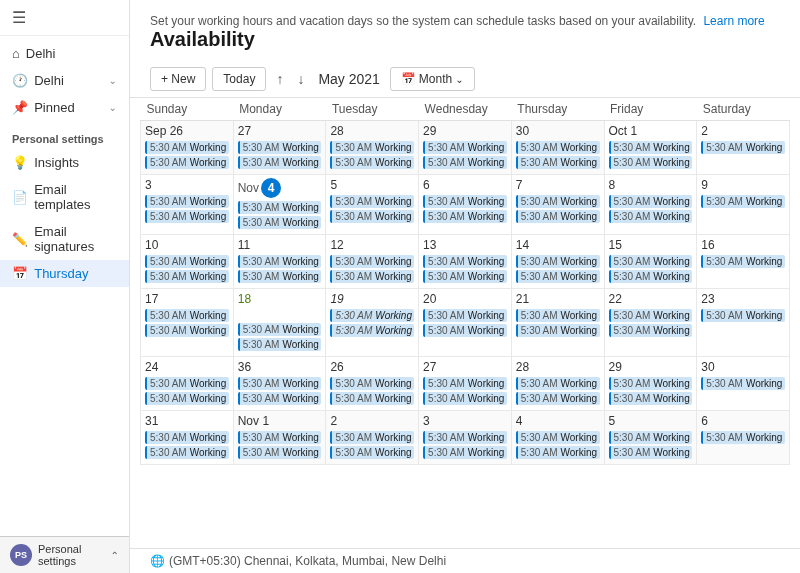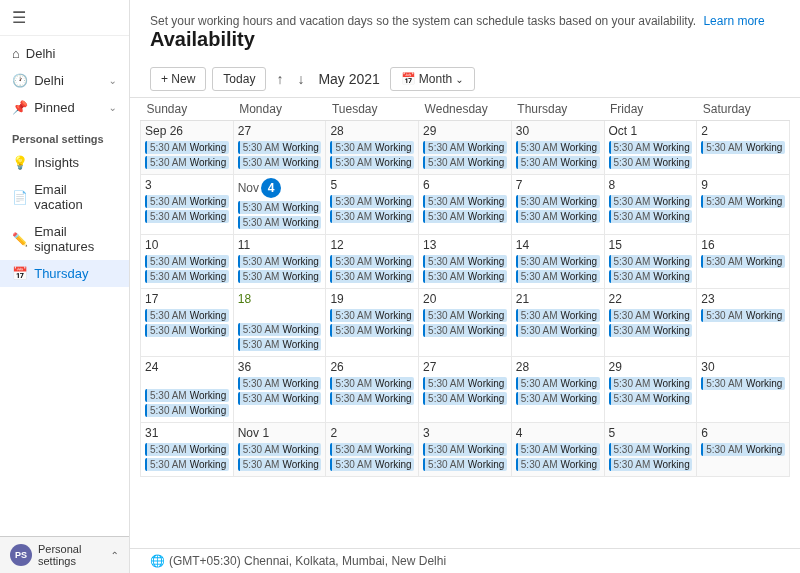--- a/index.html
+++ b/index.html
@@ -29,21 +29,21 @@
     </div>
   </div>
   <div style="padding:8px 12px 4px;font-size:11px;color:#555;font-weight:600;">Personal settings</div>
   <div>
     <div style="display:flex;align-items:center;gap:6px;padding:6px 12px;cursor:pointer;color:#333;font-size:13px;">
       <span style="font-size:13px;">💡</span>
       <span>Insights</span>
     </div>
     <div style="display:flex;align-items:center;gap:6px;padding:6px 12px;cursor:pointer;color:#333;font-size:13px;">
       <span style="font-size:13px;">📄</span>
-      <span>Email vacation</span>
+      <span>Email templates</span>
     </div>
     <div style="display:flex;align-items:center;gap:6px;padding:6px 12px;cursor:pointer;color:#333;font-size:13px;">
       <span style="font-size:13px;">✏️</span>
       <span>Email signatures</span>
     </div>
     <div style="display:flex;align-items:center;gap:6px;padding:6px 12px;cursor:pointer;background:#e8f0fe;color:#0078d4;font-size:13px;font-weight:500;">
       <span style="font-size:13px;">📅</span>
       <span>Thursday</span>
     </div>
   </div>
@@ -373,21 +373,21 @@
                 <span style="color: rgb(85, 85, 85); font-size: 10px; flex-shrink: 0;">5:30 AM</span>
                 <span style="font-size: 10px; color: rgb(26, 26, 26);">Working</span>
                 <div style="flex: 1 1 0%; height: 2px; background: rgb(168, 212, 240); border-radius: 1px;"></div>
               </div>
               <div style="background: rgb(204, 228, 246); border-left: 2px solid rgb(0, 120, 212); border-radius: 2px; padding: 1px 3px; font-size: 10px; color: rgb(26, 26, 26); margin-bottom: 2px; display: flex; align-items: center; gap: 3px; overflow: hidden; white-space: nowrap;">
                 <span style="color: rgb(85, 85, 85); font-size: 10px; flex-shrink: 0;">5:30 AM</span>
                 <span style="font-size: 10px; color: rgb(26, 26, 26);">Working</span>
                 <div style="flex: 1 1 0%; height: 2px; background: rgb(168, 212, 240); border-radius: 1px;"></div>
               </div>
             </td>
-            <td style="vertical-align: top; padding: 3px 4px; border: 1px solid rgb(232, 232, 232); min-height: 68px; background: rgb(255, 255, 255);">
+            <td style="vertical-align: top; padding: 3px 4px; border: 1px solid rgb(232, 232, 232); min-height: 68px; background: rgb(255, 255, 255); font-style: italic;">
               <div style="font-size: 12px; color: rgb(51, 51, 51); margin-bottom: 3px;">19</div>
               <div style="background: rgb(204, 228, 246); border-left: 2px solid rgb(0, 120, 212); border-radius: 2px; padding: 1px 3px; font-size: 10px; color: rgb(26, 26, 26); margin-bottom: 2px; display: flex; align-items: center; gap: 3px; overflow: hidden; white-space: nowrap;">
                 <span style="color: rgb(85, 85, 85); font-size: 10px; flex-shrink: 0;">5:30 AM</span>
                 <span style="font-size: 10px; color: rgb(26, 26, 26);">Working</span>
                 <div style="flex: 1 1 0%; height: 2px; background: rgb(168, 212, 240); border-radius: 1px;"></div>
               </div>
               <div style="background: rgb(204, 228, 246); border-left: 2px solid rgb(0, 120, 212); border-radius: 2px; padding: 1px 3px; font-size: 10px; color: rgb(26, 26, 26); margin-bottom: 2px; display: flex; align-items: center; gap: 3px; overflow: hidden; white-space: nowrap;">
                 <span style="color: rgb(85, 85, 85); font-size: 10px; flex-shrink: 0;">5:30 AM</span>
                 <span style="font-size: 10px; color: rgb(26, 26, 26);">Working</span>
                 <div style="flex: 1 1 0%; height: 2px; background: rgb(168, 212, 240); border-radius: 1px;"></div>
@@ -435,21 +435,21 @@
             <td style="vertical-align: top; padding: 3px 4px; border: 1px solid rgb(232, 232, 232); min-height: 68px; background: rgb(255, 255, 255);">
               <div style="font-size: 12px; color: rgb(51, 51, 51); margin-bottom: 3px;">23</div>
               <div style="background: rgb(204, 228, 246); border-left: 2px solid rgb(0, 120, 212); border-radius: 2px; padding: 1px 3px; font-size: 10px; color: rgb(26, 26, 26); margin-bottom: 2px; display: flex; align-items: center; gap: 3px; overflow: hidden; white-space: nowrap;">
                 <span style="color: rgb(85, 85, 85); font-size: 10px; flex-shrink: 0;">5:30 AM</span>
                 <span style="font-size: 10px; color: rgb(26, 26, 26);">Working</span>
               </div>
             </td>
           </tr>
           <tr>
             <td style="vertical-align: top; padding: 3px 4px; border: 1px solid rgb(232, 232, 232); min-height: 68px; background: rgb(255, 255, 255);">
-              <div style="font-size: 12px; color: rgb(51, 51, 51); margin-bottom: 15px;">24</div>
+              <div style="font-size: 12px; color: rgb(51, 51, 51); margin-bottom: 3px;">24</div>
               <div style="background: rgb(204, 228, 246); border-left: 2px solid rgb(0, 120, 212); border-radius: 2px; padding: 1px 3px; font-size: 10px; color: rgb(26, 26, 26); margin-bottom: 2px; display: flex; align-items: center; gap: 3px; overflow: hidden; white-space: nowrap;">
                 <span style="color: rgb(85, 85, 85); font-size: 10px; flex-shrink: 0;">5:30 AM</span>
                 <span style="font-size: 10px; color: rgb(26, 26, 26);">Working</span>
                 <div style="flex: 1 1 0%; height: 2px; background: rgb(168, 212, 240); border-radius: 1px;"></div>
               </div>
               <div style="background: rgb(204, 228, 246); border-left: 2px solid rgb(0, 120, 212); border-radius: 2px; padding: 1px 3px; font-size: 10px; color: rgb(26, 26, 26); margin-bottom: 2px; display: flex; align-items: center; gap: 3px; overflow: hidden; white-space: nowrap;">
                 <span style="color: rgb(85, 85, 85); font-size: 10px; flex-shrink: 0;">5:30 AM</span>
                 <span style="font-size: 10px; color: rgb(26, 26, 26);">Working</span>
                 <div style="flex: 1 1 0%; height: 2px; background: rgb(168, 212, 240); border-radius: 1px;"></div>
               </div>

